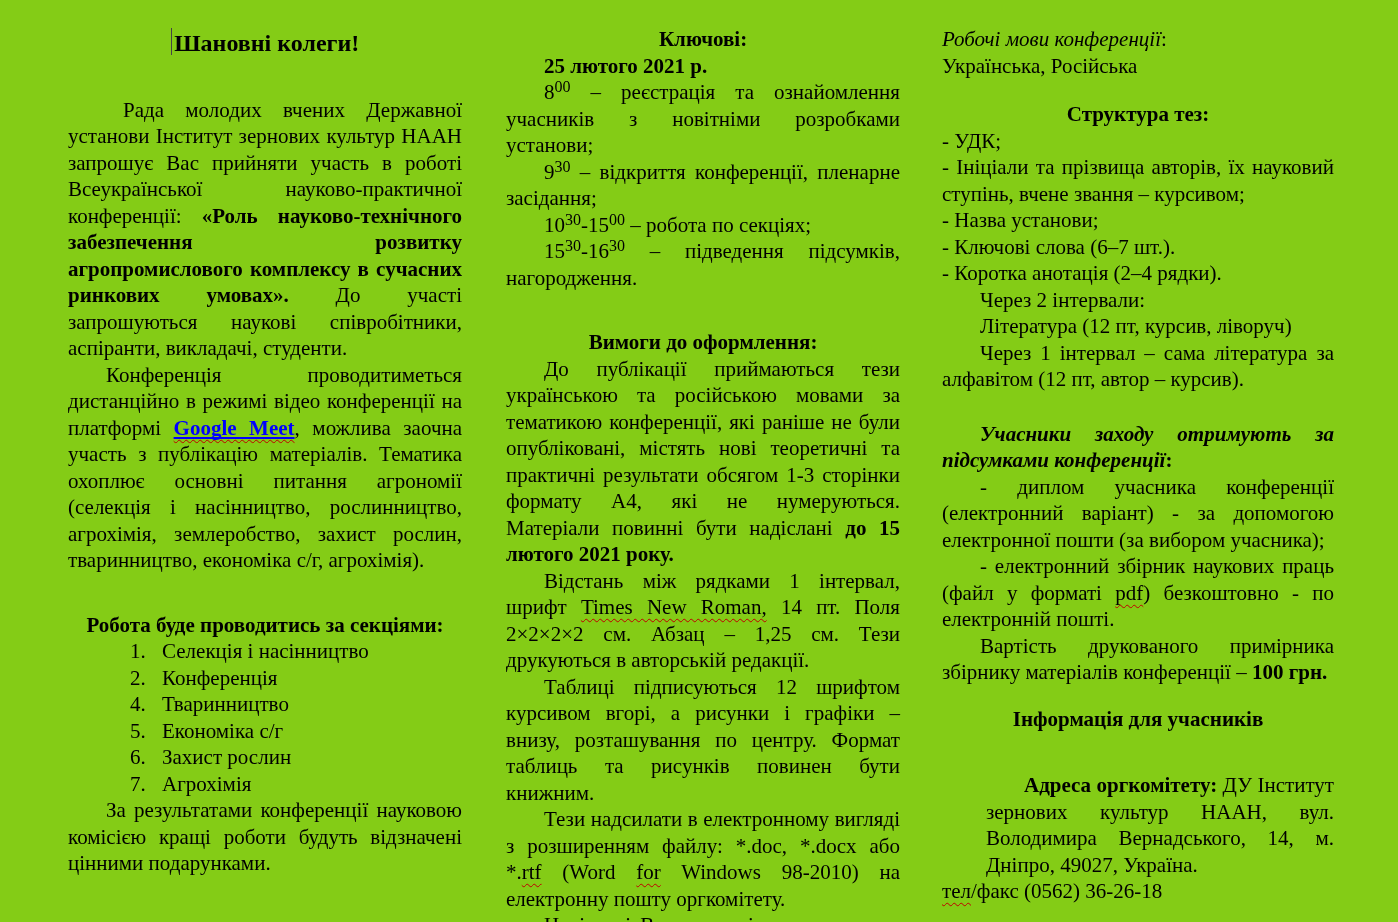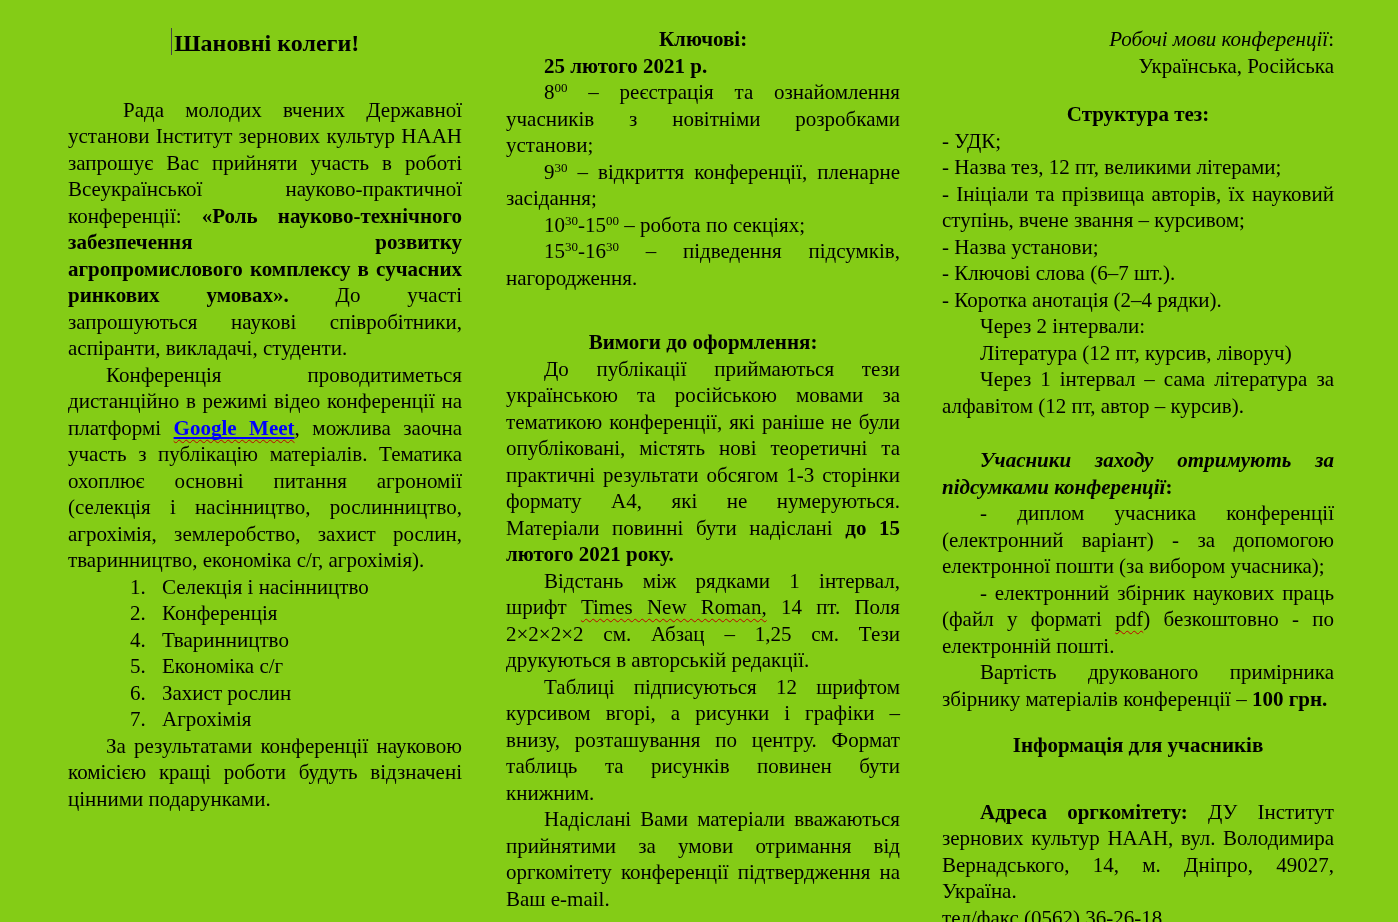--- a/index.html
+++ b/index.html
@@ -10,36 +10,36 @@
     font-family:"Liberation Serif","DejaVu Serif",serif;
     font-size:21px;line-height:26.5px;color:#000;
     overflow:hidden;
   }
   .col{position:absolute;top:26px;}
   .c1{left:68px;width:394px;}
   .c2{left:506px;width:394px;}
   .c3{left:942px;width:392px;}
   .p{margin:0;}
   .j{text-align:justify;}
-  .c{text-align:right;}
+  .c{text-align:left;}
   .ind{text-indent:38px;}
   .ind55{text-indent:55px;}
   .b{font-weight:700;}
   .i{font-style:italic;}
   .bi{font-weight:700;font-style:italic;}
   .h{font-weight:700;text-align:center;margin:0;}
   .main{font-size:24px;margin:2px 0 40px 0;}
   .gap38{margin-top:38px;}
   .gap28{margin-top:28px;}
   .gap26{margin-top:22px;}
-  .gap40{margin-top:40px;}
+  .gap40{margin-top:40px;margin-left:44px;}
   .gap20{margin-top:20px;}
   .li{padding-left:62px;text-indent:0;margin:0;}
   .num{display:inline-block;width:32px;}
-  sup{font-size:13px;line-height:0;vertical-align:7px;}
+  sup{font-size:16px;line-height:0;vertical-align:7px;}
   .sq{
     text-decoration-line:underline;
     text-decoration-style:wavy;
     text-decoration-color:#c00000;
     text-decoration-thickness:1px;
     text-underline-offset:4px;
     text-decoration-skip-ink:none;
   }
   .link{color:#0000ff;font-weight:700;}
   .u{text-decoration:underline;}
@@ -53,20 +53,21 @@
 
 <div class="page">
 
   <div class="col c1">
     <div class="h main"><span class="caret"></span><span>Шановні колеги!</span></div>
 
     <div class="p j ind55"><span>Рада молодих вчених Державної установи Інститут зернових культур НААН запрошує Вас прийняти участь в роботі Всеукраїнської науково-практичної конференції: </span><span class="b">«Роль науково-технічного забезпечення розвитку агропромислового комплексу в сучасних ринкових умовах».</span><span> До участі запрошуються наукові співробітники, аспіранти, викладачі, студенти.</span></div>
 
     <div class="p j ind"><span>Конференція проводитиметься дистанційно в режимі відео конференції на платформі </span><span class="link u"><span class="sq">Google Meet</span></span><span>, можлива заочна участь з публікацію матеріалів. Тематика охоплює основні питання агрономії (селекція і насінництво, рослинництво, агрохімія, землеробство, захист рослин, тваринництво, економіка с/г, агрохімія).</span></div>
 
+    <div class="h gap38">Робота буде проводитись за секціями:</div>
     <div class="p li"><span class="num">1.</span><span>Селекція і насінництво</span></div>
     <div class="p li"><span class="num">2.</span><span>Конференція</span></div>
     <div class="p li"><span class="num">4.</span><span>Тваринництво</span></div>
     <div class="p li"><span class="num">5.</span><span>Економіка с/г</span></div>
     <div class="p li"><span class="num">6.</span><span>Захист рослин</span></div>
     <div class="p li"><span class="num">7.</span><span>Агрохімія</span></div>
 
     <div class="p j ind">За результатами конференції науковою комісією кращі роботи будуть відзначені цінними подарунками.</div>
   </div>
 
@@ -76,31 +77,31 @@
 
     <div class="p j ind"><span>8</span><sup>00</sup><span> – реєстрація та ознайомлення учасників з новітніми розробками установи;</span></div>
     <div class="p j ind"><span>9</span><sup>30</sup><span> – відкриття конференції, пленарне засідання;</span></div>
     <div class="p j ind"><span>10</span><sup>30</sup><span>-15</span><sup>00</sup><span> – робота по секціях;</span></div>
     <div class="p j ind"><span>15</span><sup>30</sup><span>-16</span><sup>30</sup><span> – підведення підсумків, нагородження.</span></div>
 
     <div class="h gap38">Вимоги до оформлення:</div>
     <div class="p j ind"><span>До публікації приймаються тези українською та російською мовами за тематикою конференції, які раніше не були опубліковані, містять нові теоретичні та практичні результати обсягом 1-3 сторінки формату А4, які не нумеруються. Матеріали повинні бути надіслані </span><span class="b">до 15 лютого 2021 року.</span></div>
     <div class="p j ind"><span>Відстань між рядками 1 інтервал, шрифт </span><span class="sq">Times New Roman,</span><span> 14 пт. Поля 2×2×2×2 см. Абзац – 1,25 см. Тези друкуються в авторській редакції.</span></div>
     <div class="p j ind">Таблиці підписуються 12 шрифтом курсивом вгорі, а рисунки і графіки – внизу, розташування по центру. Формат таблиць та рисунків повинен бути книжним.</div>
+    <div class="p j ind"><span>Тези надсилати в електронному вигляді з розширенням файлу: *.doc, *.docx або *.</span><span class="sq">rtf</span><span> (Word </span><span class="sq">for</span><span> Windows 98-2010) на електронну пошту оргкомітету.</span></div>
     <div class="p j ind">Надіслані Вами матеріали вважаються прийнятими за умови отримання від оргкомітету конференції підтвердження на Ваш e-mail.</div>
 
   </div>
 
   <div class="col c3">
     <div class="p c"><span class="i">Робочі мови конференції</span><span>:</span></div>
     <div class="p c">Українська, Російська</div>
 
     <div class="h gap26">Структура тез:</div>
     <div class="p j">- УДК;</div>
-    <div class="p j">- Назва тез, 12 пт, великими літерами;</div>
     <div class="p j">- Ініціали та прізвища авторів, їх науковий ступінь, вчене звання – курсивом;</div>
     <div class="p j">- Назва установи;</div>
     <div class="p j">- Ключові слова (6–7 шт.).</div>
     <div class="p j">- Коротка анотація (2–4 рядки).</div>
     <div class="p ind">Через 2 інтервали:</div>
     <div class="p ind">Література (12 пт, курсив, ліворуч)</div>
     <div class="p j ind">Через 1 інтервал – сама література за алфавітом (12 пт, автор – курсив).</div>
 
     <div class="p j ind gap28"><span class="bi">Учасники заходу отримують за підсумками конференції</span><span class="b">:</span></div>
     <div class="p j ind">- диплом учасника конференції (електронний варіант) - за допомогою електронної пошти (за вибором учасника);</div>

